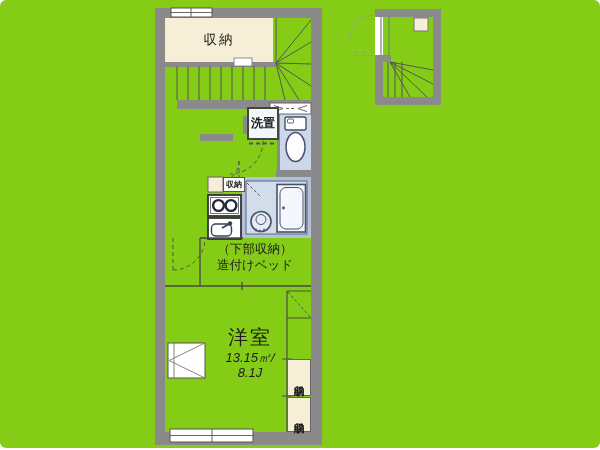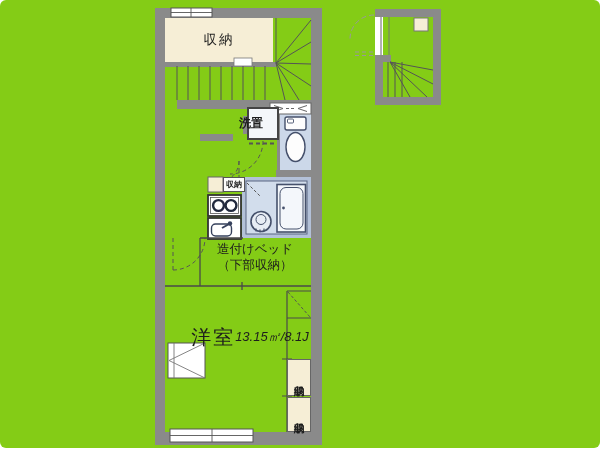--- a/index.html
+++ b/index.html
@@ -2,25 +2,25 @@
 <html><head>
 <meta charset="utf-8">
 <style>
   html,body{margin:0;padding:0;background:#ffffff;}
   .canvas{position:relative;width:600px;height:448px;background:#84cc16;overflow:hidden;
           font-family:"Liberation Sans","DejaVu Sans",sans-serif;color:#222;border-radius:6px;}
   .canvas svg{position:absolute;left:0;top:0;}
   .lbl{position:absolute;display:flex;align-items:center;justify-content:center;
        text-align:center;color:#1d1d1d;}
   .lbl-storage-top{left:165px;top:18px;width:108px;height:44px;font-size:13.5px;letter-spacing:2px;}
-  .lbl-laundry{left:236px;top:109px;width:30px;height:28px;font-size:12px;font-weight:bold;letter-spacing:0;}
+  .lbl-laundry{left:248px;top:109px;width:30px;height:28px;font-size:12px;font-weight:bold;letter-spacing:0;}
   .lbl-kitchen-storage{left:223px;top:177px;width:22px;height:15px;font-size:8px;font-weight:bold;
        background:#fdfdfb;border:1px solid #555;box-sizing:border-box;letter-spacing:0;}
   .lbl-bed{left:194px;top:241px;width:122px;flex-direction:column;font-size:12.5px;line-height:1.3;}
-  .lbl-room{left:189px;top:324px;width:122px;flex-direction:row;}
+  .lbl-room{left:189px;top:324px;width:122px;flex-direction:column;}
   .room-name{font-size:20px;font-weight:500;letter-spacing:2px;}
   .room-area{font-size:13px;line-height:1.15;font-style:italic;}
   .closet-v{width:24px;background:#f6eed6;border:1px solid #666;box-sizing:border-box;
        font-size:10.5px;font-weight:bold;line-height:1.1;
        writing-mode:vertical-rl;text-orientation:upright;letter-spacing:1px;}
   .lbl-closet-r1{left:287px;top:359px;height:37px;}
   .lbl-closet-r2{left:287px;top:397px;height:35px;}
 </style>
 </head>
 <body>
@@ -144,22 +144,22 @@
   </g>
 </svg>
 
 <div class="lbl lbl-storage-top">収納</div>
 
 <div class="lbl lbl-laundry">洗置</div>
 
 <div class="lbl lbl-kitchen-storage">収納</div>
 
 <div class="lbl lbl-bed">
+  <div>（下部収納）</div>
   <div>造付けベッド</div>
-  <div>（下部収納）</div>
 </div>
 
 <div class="lbl lbl-room">
   <div class="room-name">洋室</div>
   <div class="room-area">13.15㎡/</div>
   <div class="room-area">8.1J</div>
 </div>
 
 <div class="lbl closet-v lbl-closet-r1">収納</div>
 

